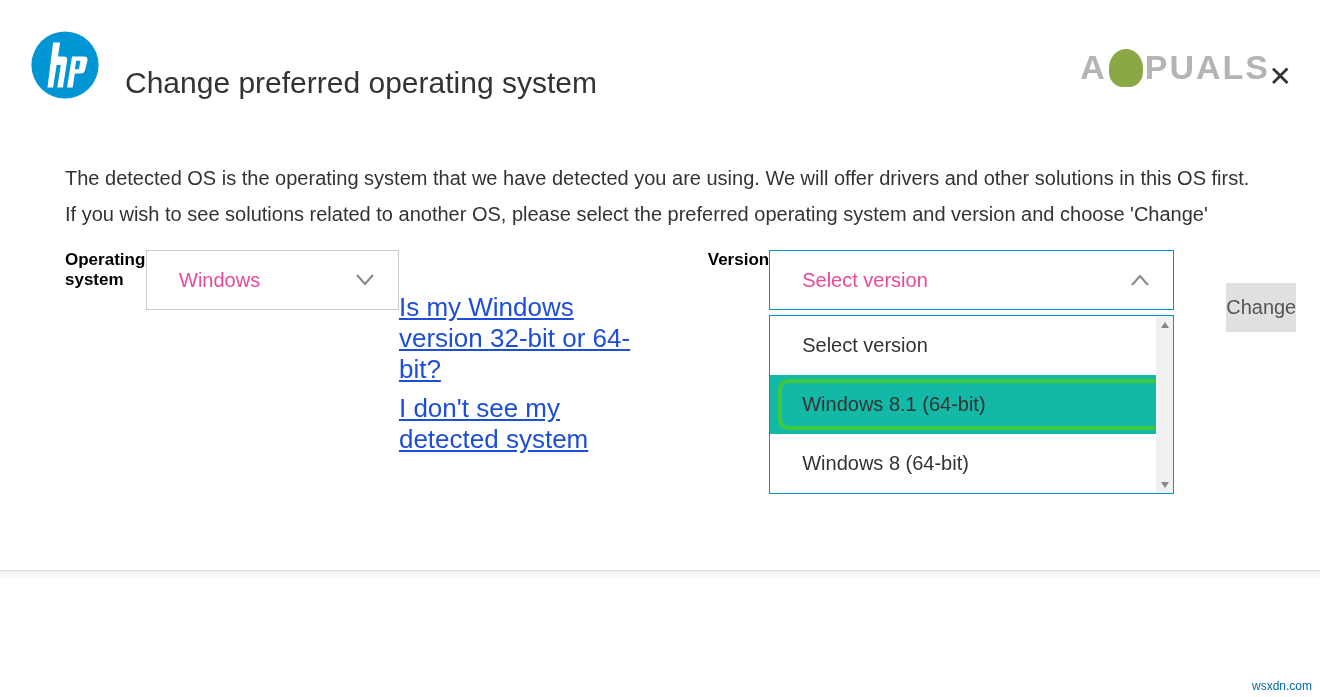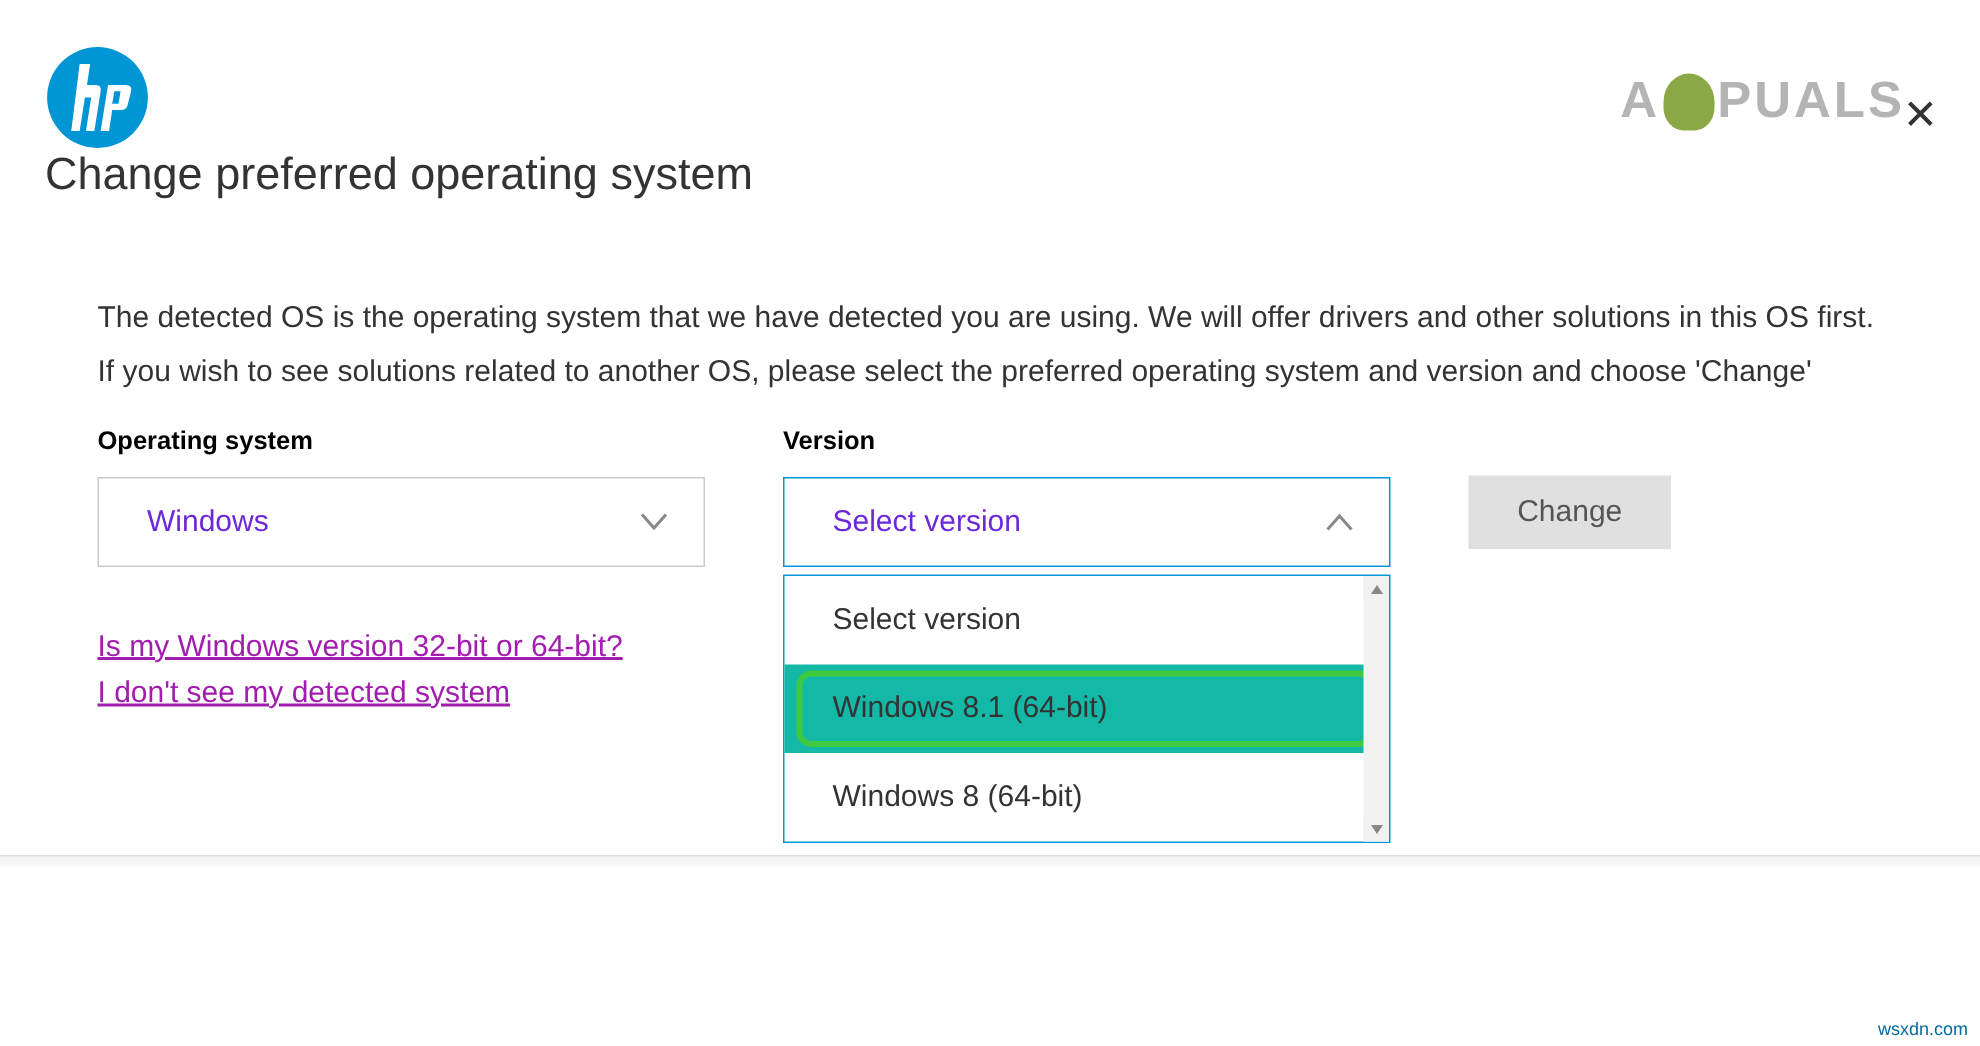--- a/index.html
+++ b/index.html
@@ -6,24 +6,23 @@
     body {
       font-family: -apple-system, BlinkMacSystemFont, "Segoe UI", Arial, sans-serif;
       background: #ffffff;
       width: 1320px;
       height: 697px;
       position: relative;
       overflow: hidden;
     }
     .header {
       display: flex;
-      align-items: flex-start;
+      align-items: flex-end;
       padding: 30px 30px 20px 30px;
       position: relative;
-      flex-direction: column;
     }
     .hp-logo {
       width: 70px;
       height: 70px;
       margin-right: 25px;
       flex-shrink: 0;
     }
     .page-title {
       font-size: 30px;
       font-weight: 300;
@@ -68,37 +67,37 @@
       color: #333;
       line-height: 1.8;
       margin-bottom: 18px;
       font-weight: 300;
     }
     .form-row {
       display: flex;
       gap: 52px;
       align-items: flex-start;
     }
-    .form-group { display: flex; flex-direction: column; }
+    .form-group { display: flex; flex-direction: row; }
     .label {
       font-size: 17px;
       font-weight: 600;
       color: #000;
       margin-bottom: 14px;
     }
     .select-box {
       width: 405px;
       height: 60px;
       border: 1px solid #ccc;
       display: flex;
       align-items: center;
       justify-content: space-between;
       padding: 0 22px 0 32px;
       font-size: 20px;
-      color: #6d28d9;
+      color: #ec4899;
       font-weight: 300;
       cursor: pointer;
       background: #fff;
     }
     .select-box.active { border: 1px solid #0096d6; }
     .chevron {
       width: 22px; height: 22px;
       display: flex; align-items: center; justify-content: center;
     }
     .chevron svg { width: 18px; height: 12px; }
@@ -111,22 +110,22 @@
       border: none;
       cursor: pointer;
       margin-top: 33px;
       font-weight: 300;
     }
     .links {
       margin-top: 42px;
     }
     .link {
       display: block;
-      color: #a21caf;
-      font-size: 20px;
+      color: #1d4ed8;
+      font-size: 26px;
       text-decoration: underline;
       margin-bottom: 8px;
       cursor: pointer;
       font-weight: 300;
     }
     .dropdown-wrapper { position: relative; }
     .dropdown-list {
       position: absolute;
       top: 65px;
       left: 0;

